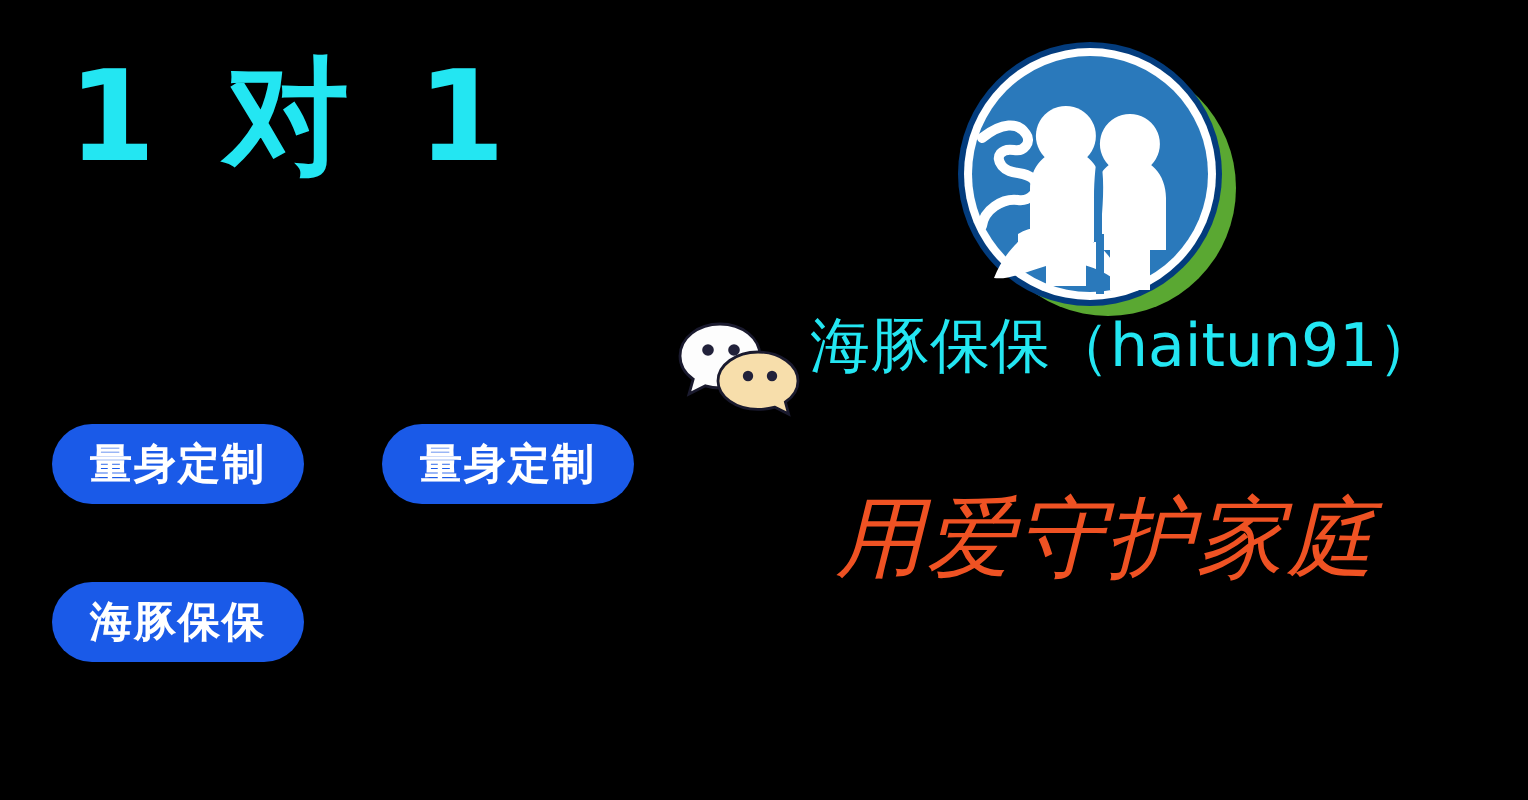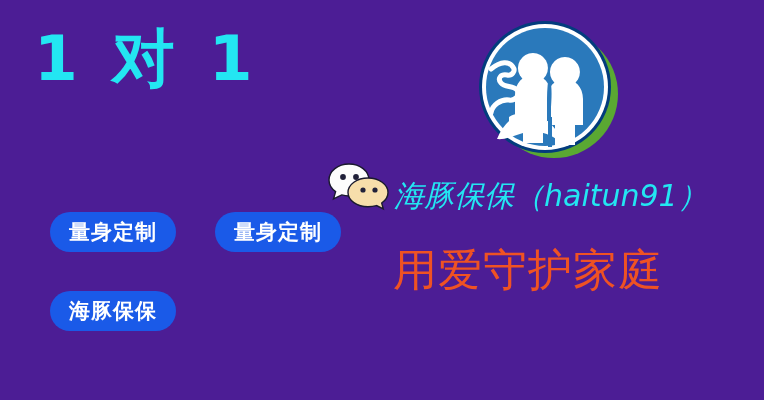--- a/index.html
+++ b/index.html
@@ -9,21 +9,21 @@
     background: #ffffff;
   }
   body {
     font-family: "DejaVu Sans", "Liberation Sans", sans-serif;
   }
 
   .banner {
     position: relative;
     width: 764px;
     height: 400px;
-    background: #4c1d95;
+    background: #000000;
     overflow: hidden;
     -webkit-font-smoothing: antialiased;
   }
 
   
   .headline-main {
     position: absolute;
     left: 34px;
     top: 27px;
     font-size: 63px;
@@ -41,21 +41,21 @@
     line-height: 1;
     font-weight: bold;
     color: #23e6f2;
     letter-spacing: 3px;
     white-space: nowrap;
   }
 
   
   .pill-grid {
     position: absolute;
-    left: 50px;
+    left: 26px;
     top: 212px;
     width: 300px;
     display: grid;
     grid-template-columns: 126px 126px;
     grid-template-rows: 40px 40px;
     column-gap: 40px;
     row-gap: 26px;
     gap: 39px;
   }
   .pill {
@@ -78,53 +78,53 @@
     position: absolute;
     left: 479px;
     top: 21px;
     width: 140px;
     height: 140px;
   }
 
   
   .wechat-row {
     position: absolute;
-    left: 328px;
+    left: 339px;
     top: 159px;
     display: flex;
-    align-items: flex-end;
+    align-items: flex-start;
     height: 52px;
-    font-style: italic;
   }
   .wechat-icon {
     width: 62px;
     height: 50px;
     flex: 0 0 auto;
   }
   .wechat-text {
     font-size: 30px;
     line-height: 1;
     color: #23e6f2;
     letter-spacing: 0px;
     white-space: nowrap;
     margin-left: 4px;
     font-weight: normal;
   }
 
   
   .slogan {
     position: absolute;
-    left: 393px;
+    left: 418px;
     top: 248px;
     font-size: 44px;
     line-height: 1;
     color: #ef5223;
     letter-spacing: 1px;
     white-space: nowrap;
     font-weight: normal;
+    font-style: italic;
   }
 </style>
 </head>
 <body>
 
 <div class="banner">
 
   <div class="headline-main">1 对 1</div>
 
 

